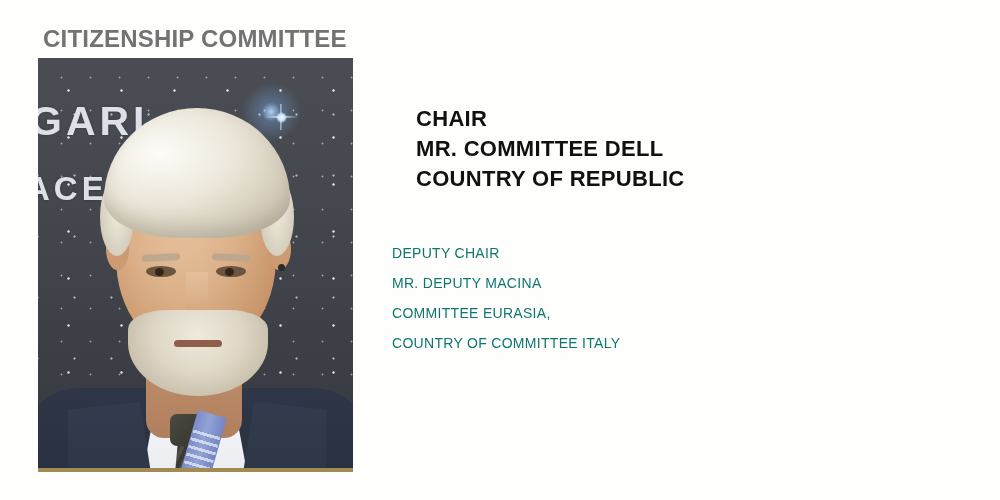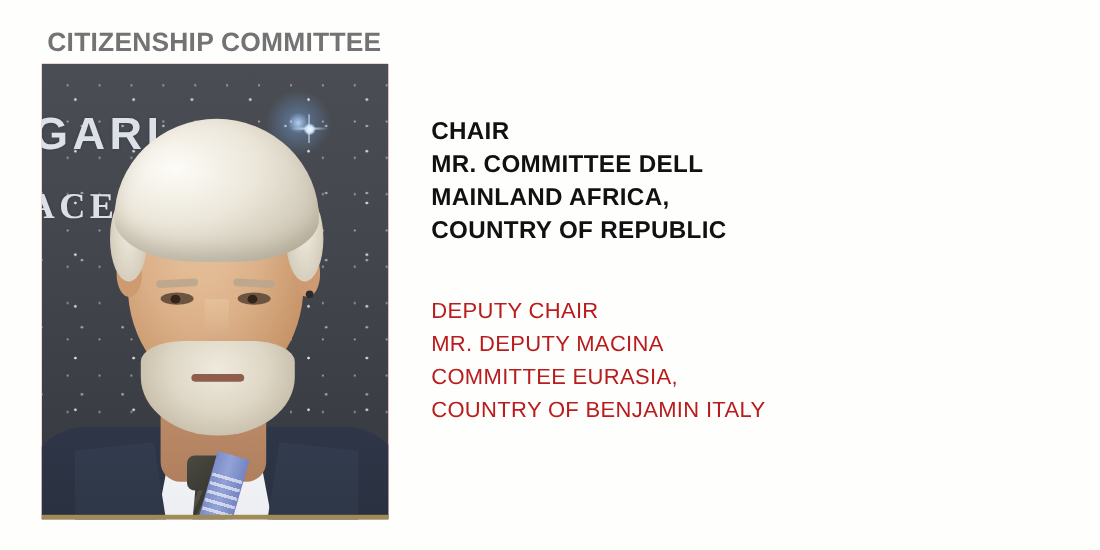--- a/index.html
+++ b/index.html
@@ -39,21 +39,21 @@
   }
 
   
   .photo-frame {
     position: absolute;
     left: 38px;
     top: 58px;
     width: 315px;
     height: 414px;
     overflow: hidden;
-    background: #ef4444;
+    background: #404040;
   }
   .photo-inner {
     position: absolute;
     inset: 0;
     overflow: hidden;
   }
 
   
   .backdrop {
     position: absolute;
@@ -103,21 +103,21 @@
   .backdrop-word {
     position: absolute;
     color: #e9eef5;
     font-weight: bold;
     letter-spacing: 4px;
     opacity: 0.92;
     white-space: nowrap;
     text-shadow: 0 0 3px rgba(0,0,0,0.25);
   }
   .backdrop-word.w1 { left: -8px;  top: 40px; font-size: 41px; }
-  .backdrop-word.w2 { left: -12px; top: 112px; font-size: 33px; font-family: Liberation Serif, serif; }
+  .backdrop-word.w2 { left: -12px; top: 112px; font-size: 33px; }
 
   
   .neck {
     position: absolute;
     left: 108px;
     top: 290px;
     width: 96px;
     height: 90px;
     background: linear-gradient(180deg, #c08f6c 0%, #b07f5d 100%);
     border-radius: 18px;
@@ -316,30 +316,31 @@
   .role-block { }
   .role-block .line {
     white-space: nowrap;
   }
   .role-block.primary .line {
     font-size: 22px;
     font-weight: bold;
     line-height: 30px;
     letter-spacing: 0.3px;
     color: #111111;
+    margin-left: 24px;
   }
   .role-block.secondary {
     margin-top: 44px;
   }
   .role-block.secondary .line {
-    font-size: 20px;
+    font-size: 14px;
     font-weight: normal;
     line-height: 30px;
     letter-spacing: 0.3px;
-    color: #b91c1c;
+    color: #0f766e;
   }
 </style>
 </head>
 <body>
 
 <div id="page">
 
   <div class="section-title">CITIZENSHIP COMMITTEE</div>
 
   <div class="photo-frame">
@@ -391,25 +392,24 @@
 
       <div class="photo-bottom-strip"></div>
     </div>
   </div>
 
   <div class="info-col">
 
     <div class="role-block primary">
       <div class="line">CHAIR</div>
       <div class="line">MR. COMMITTEE DELL</div>
-      <div class="line">MAINLAND AFRICA,</div>
       <div class="line">COUNTRY OF REPUBLIC</div>
     </div>
 
     <div class="role-block secondary">
       <div class="line">DEPUTY CHAIR</div>
       <div class="line">MR. DEPUTY MACINA</div>
       <div class="line">COMMITTEE EURASIA,</div>
-      <div class="line">COUNTRY OF BENJAMIN ITALY</div>
+      <div class="line">COUNTRY OF COMMITTEE ITALY</div>
     </div>
 
   </div>
 </div>
 
 </body></html>

